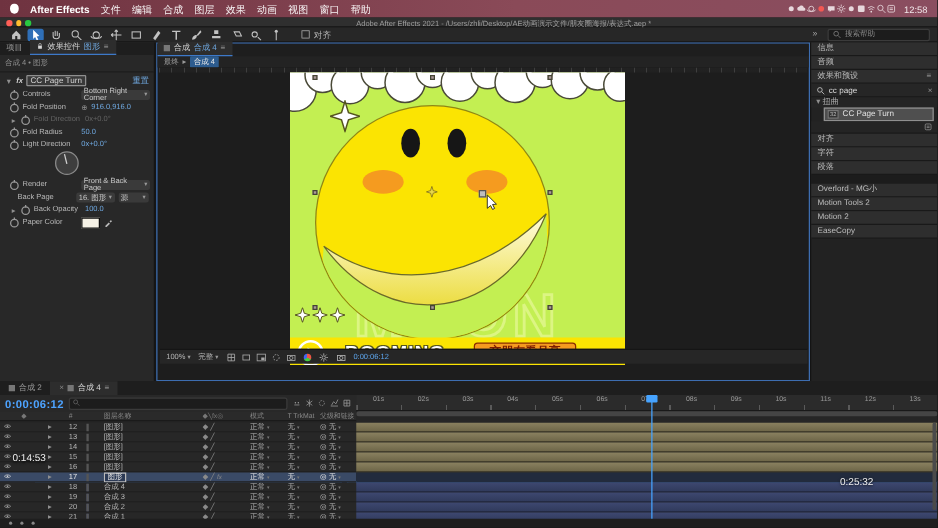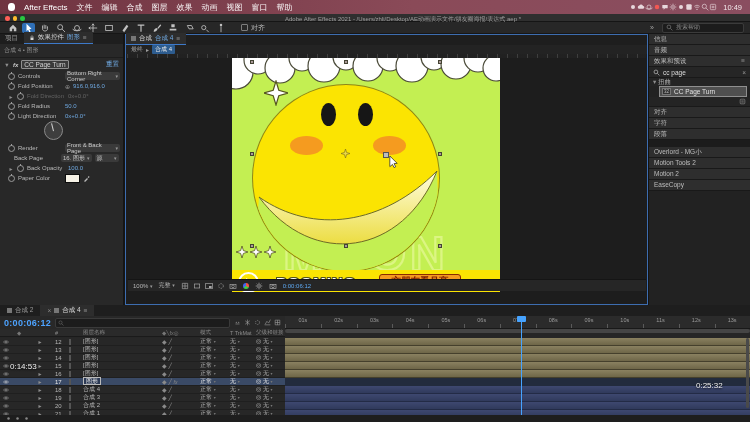--- a/index.html
+++ b/index.html
@@ -4,21 +4,21 @@
 <style>
   html,body{margin:0;padding:0;width:750px;height:422px;overflow:hidden;background:#161616;
     font-family:"Liberation Sans","DejaVu Sans",sans-serif;-webkit-font-smoothing:antialiased;}
   .app{position:relative;width:750px;height:422px;color:#c8c8c8;font-size:7px;}
   .abs{position:absolute;}
   
   .menubar{left:0;top:0;width:750px;height:14px;display:flex;align-items:center;gap:9px;
     padding:0 8px;box-sizing:border-box;background:linear-gradient(90deg,#6f3340,#8a4a58 55%,#8a4e60);
     color:#fff;font-size:8px;}
   .apple{width:7px;height:8px;background:#fff;border-radius:45% 45% 48% 48%;}
-  .appname{font-weight:normal;}
+  .appname{font-weight:bold;}
   .menu-item{opacity:.94;}
   .mb-right{margin-left:auto;display:flex;align-items:center;gap:6px;color:#f2e7ea;}
   .mb-right .ticon{opacity:.9}
   .clock{font-size:7.5px;}
   
   .titlebar{left:0;top:14px;width:750px;height:8px;background:#2f2f2f;border-bottom:1px solid #151515;box-sizing:border-box;}
   .lights{position:absolute;left:5px;top:2px;display:flex;gap:3px;}
   .light{width:4.5px;height:4.5px;border-radius:50%;}
   .title-text{position:absolute;left:285px;top:1px;font-size:6px;color:#9f9f9f;white-space:nowrap;}
   
@@ -170,21 +170,21 @@
           </svg><svg class="ticon" width="8" height="8" viewBox="0 0 12 12" stroke-width="1">
             <path d="M2 5a6 6 0 0 1 8 0M3.5 7a4 4 0 0 1 5 0" stroke="currentColor" fill="none"></path>
             <circle cx="6" cy="9.5" r="1" fill="currentColor"></circle>
           </svg><svg class="ticon" width="8" height="8" viewBox="0 0 12 12" stroke-width="1">
             <circle cx="5" cy="5" r="3.2" stroke="currentColor" fill="none"></circle>
             <path d="M7.6 7.6L11 11" stroke="currentColor"></path>
           </svg><svg class="ticon" width="8" height="8" viewBox="0 0 12 12" stroke-width="1">
             <rect x="2" y="2" width="8" height="8" rx="1.5" stroke="currentColor" fill="none"></rect>
             <path d="M4 5h4M4 7h4" stroke="currentColor"></path>
           </svg></span>
-      <span class="clock">10:49</span>
+      <span class="clock">12:58</span>
     </span>
   </div>
 
   <div class="titlebar abs">
     <span class="lights">
       <span class="light" style="background:#ff5f57"></span>
       <span class="light" style="background:#febc2e"></span>
       <span class="light" style="background:#28c840"></span>
     </span>
     <span class="title-text">Adobe After Effects 2021 - /Users/zhli/Desktop/AE动画演示文件/朋友圈海报/表达式.aep *</span>
@@ -819,21 +819,21 @@
           <circle cx="6" cy="6" r="3" fill="currentColor"></circle>
         </svg>
         <svg class="ticon" width="5" height="5" viewBox="0 0 12 12" stroke-width="1">
           <circle cx="6" cy="6" r="3" fill="currentColor"></circle>
         </svg>
       </div>
   </div>
 
   <div>
     <span class="abs pl-time" style="left:10px;top:362px">0:14:53</span>
-    <span class="abs pl-time" style="left:696px;top:381px">0:25:32</span>
+    <span class="abs pl-time" style="left:672px;top:381px">0:25:32</span>
     <span class="abs pl" id="pl-speaker" style="left:44px;top:392px"></span>
     <span class="abs pl" id="pl-monitor" style="left:92px;top:392px"></span>
     <span class="abs pl" id="pl-rew" style="left:346px;top:391px"></span>
     <span class="abs pl" id="pl-pause" style="left:369px;top:391px"></span>
     <span class="abs pl" id="pl-fwd" style="left:389px;top:391px"></span>
     <span class="abs pl" id="pl-pencil" style="left:664px;top:392px"></span>
     <span class="abs pl" id="pl-pip" style="left:686px;top:392px"></span>
     <span class="abs pl" id="pl-expand" style="left:708px;top:393px"></span>
     <span class="abs pl" id="pl-dots" style="left:726px;top:394px"></span>
   </div>

